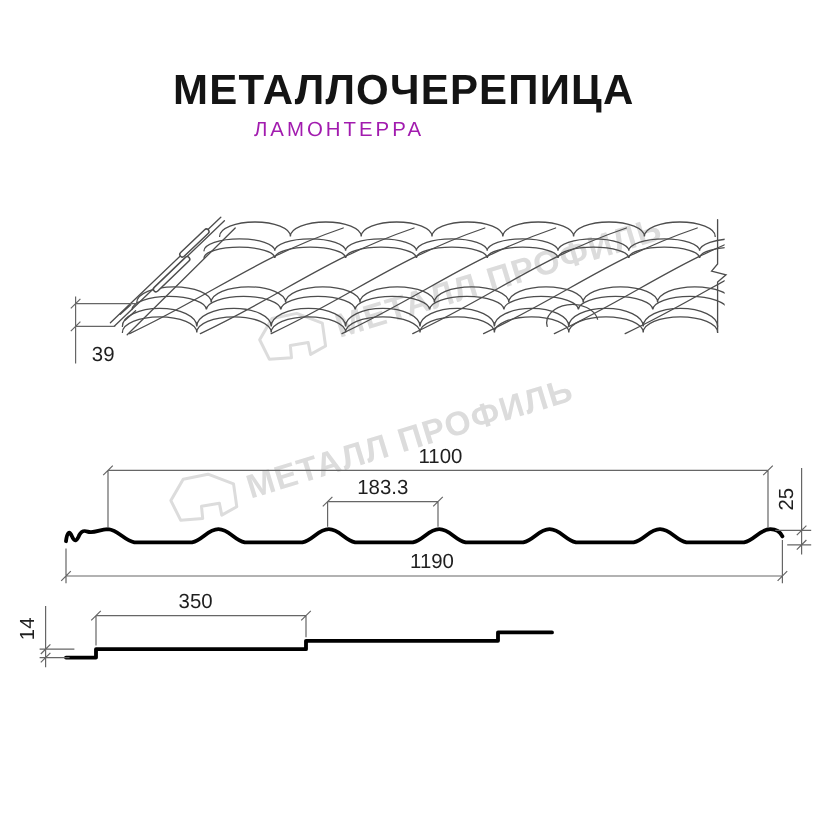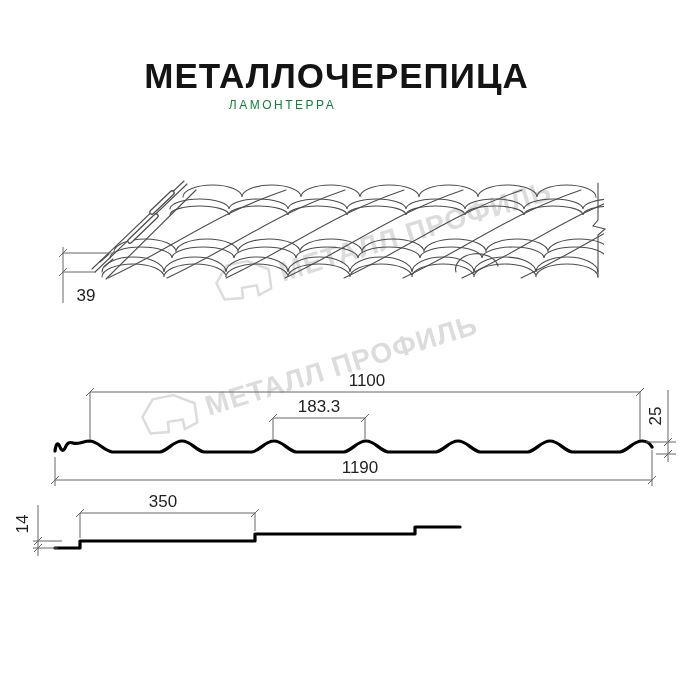--- a/index.html
+++ b/index.html
@@ -6,21 +6,21 @@
   .canvas{
     position:relative;width:700px;height:700px;background:#ffffff;
     font-family:"Liberation Sans",sans-serif;overflow:hidden;
   }
   .title{
     position:absolute;top:56px;left:0;width:673px;text-align:center;
     font-size:35px;font-weight:bold;letter-spacing:1px;color:#141414;
   }
   .subtitle{
     position:absolute;top:98px;left:0;width:565px;text-align:center;
-    font-size:12px;font-weight:normal;letter-spacing:2.5px;color:#15803d;
+    font-size:17px;font-weight:normal;letter-spacing:2.5px;color:#a21caf;
   }
   svg{position:absolute;left:0;top:0;}
   text.dim{font-family:"Liberation Sans",sans-serif;font-size:17px;fill:#1f1f1f;}
   text.wm{font-family:"Liberation Sans",sans-serif;font-size:28px;font-weight:bold;
           letter-spacing:1px;fill:#dcdcdc;}
 </style>
 </head>
 <body>
 
 <div class="canvas">

